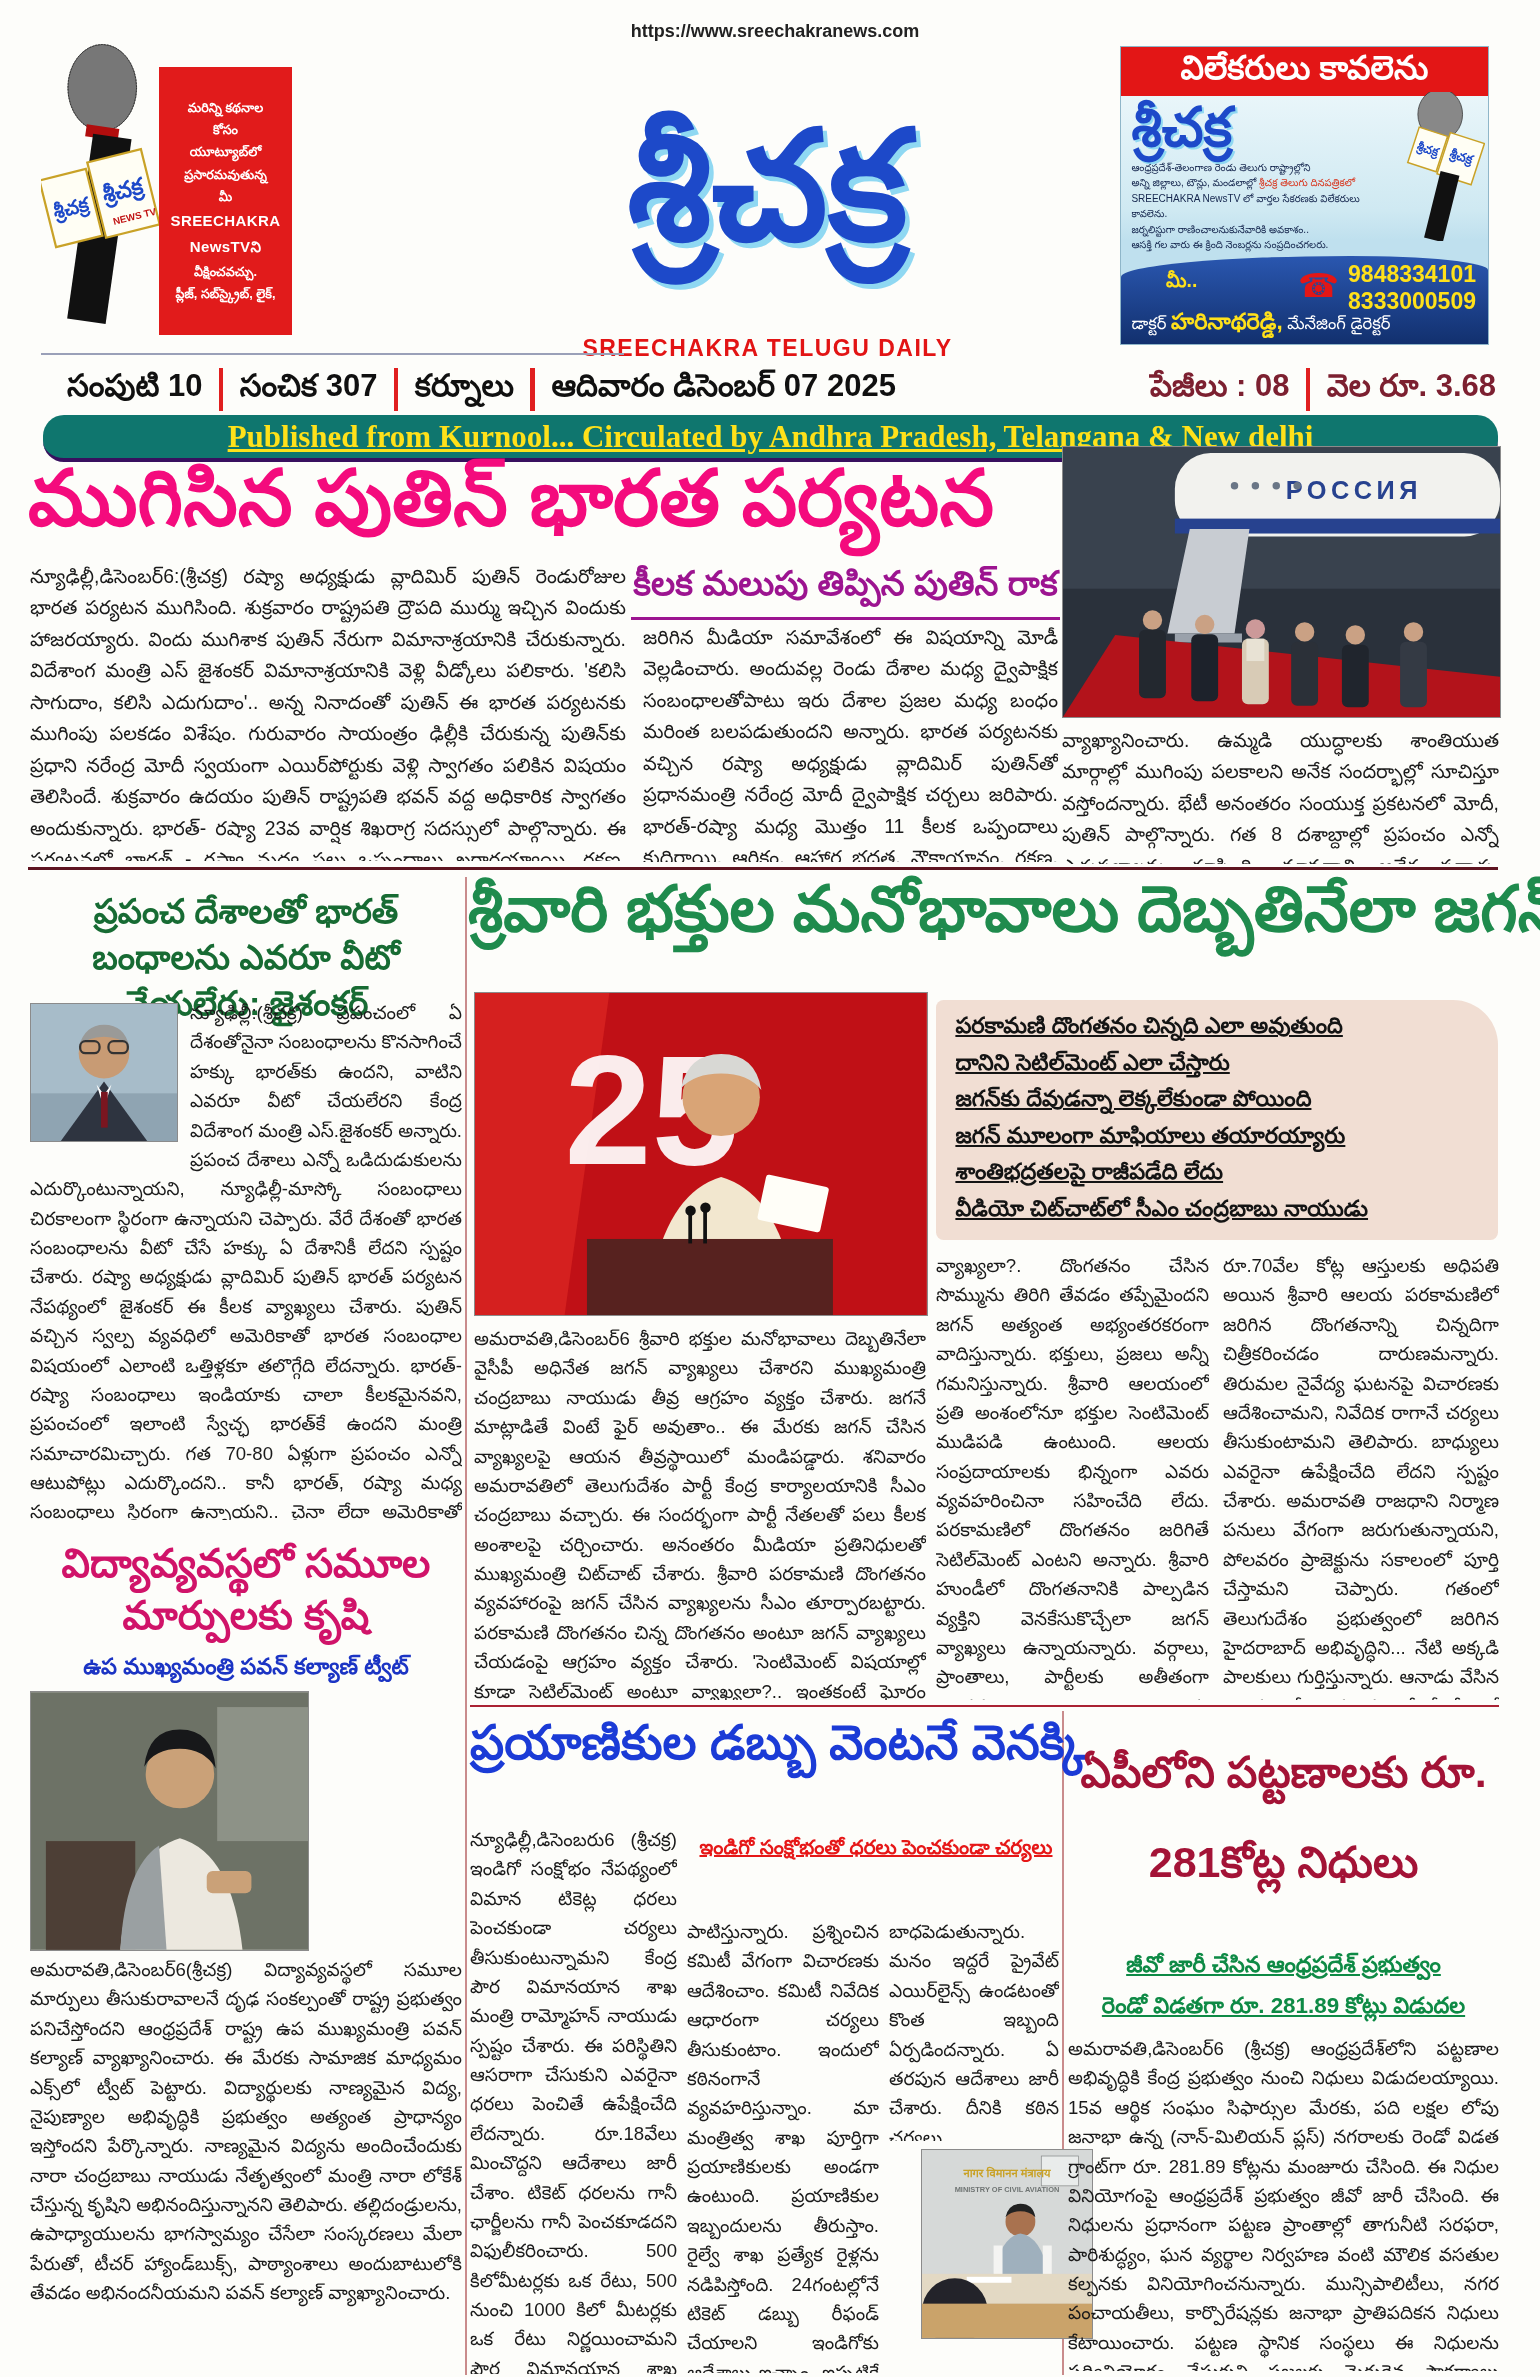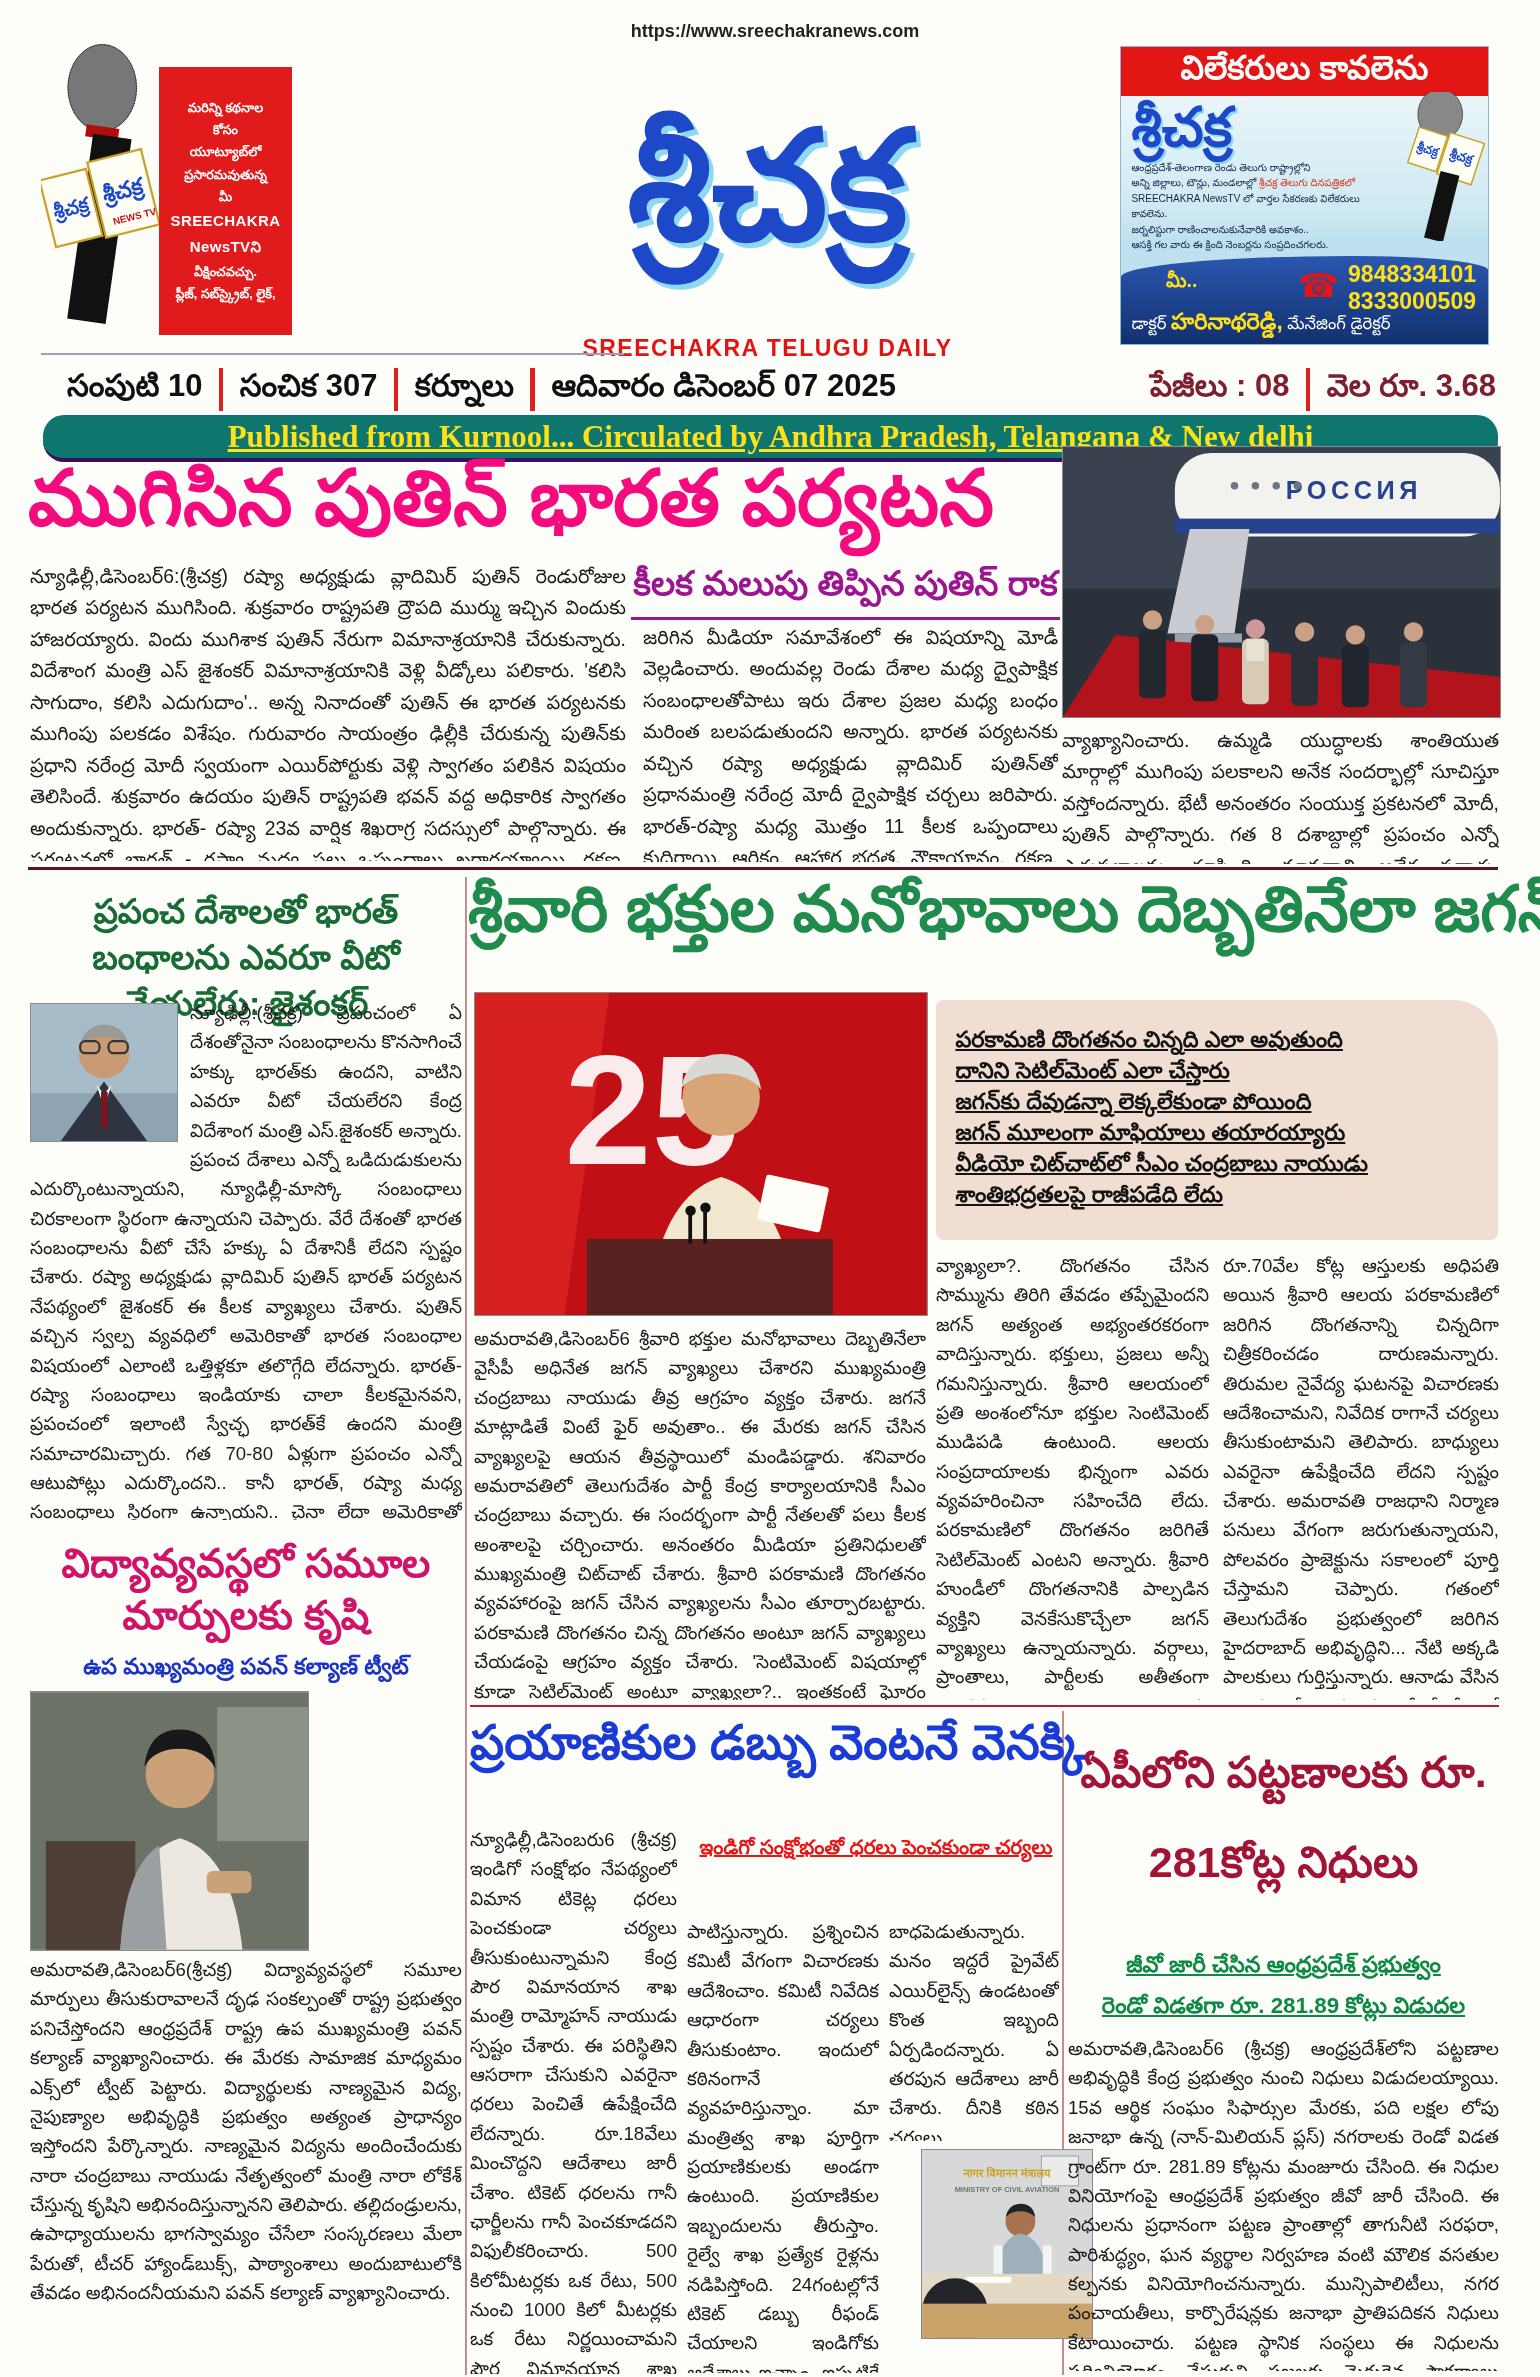--- a/index.html
+++ b/index.html
@@ -57,21 +57,21 @@
   .hl-pawan{left:30px;top:1537px;width:432px;text-align:center;font-size:40px;font-weight:bold;color:#d01369;line-height:1.3;}
   .sub-pawan{left:30px;top:1654px;width:432px;text-align:center;font-size:22.4px;font-weight:bold;color:#1b34c4;}
   .hl-indigo{left:470px;top:1715px;width:590px;text-align:center;font-size:48px;font-weight:bold;color:#1b3bd6;white-space:nowrap;}
   .sub-indigo{left:692px;top:1828px;width:368px;text-align:center;font-size:20px;font-weight:bold;color:#e61717;line-height:1.9;}
   .sub-indigo span{display:block;text-decoration:underline;}
   .hl-funds{left:1068px;top:1727px;width:431px;text-align:center;font-size:43px;font-weight:bold;color:#a31336;line-height:2.1;}
   .sub-funds{left:1068px;top:1944px;width:431px;text-align:center;font-size:22.4px;font-weight:bold;color:#0e8a45;line-height:1.85;}
   .sub-funds span{display:block;text-decoration:underline;}
   
   .points-box{left:936px;top:1000px;width:562px;height:240px;background:#f1ded3;border-radius:7.5px 45px 7.5px 7.5px;
-      padding:13.4px 19.4px;box-sizing:border-box;display:flex;flex-direction:column;justify-content:center;}
+      padding:13.4px 19.4px;box-sizing:border-box;display:flex;flex-direction:column;justify-content:space-between;}
   .points-box div{font-size:22.4px;font-weight:bold;color:#141414;text-decoration:underline;}
   
   .photo{border:0.7px solid #8b8b8b;overflow:hidden;background:#ccc;}
   .float-photo{float:left;margin:4.5px 12px 4.5px 0;border:0.7px solid #8b8b8b;overflow:hidden;}
 </style>
 </head>
 <body>
 
 <div class="page">
 
@@ -262,22 +262,22 @@
       <circle cx="289" cy="292" r="7" fill="#111"></circle>
         <circle cx="309" cy="288" r="7" fill="#111"></circle>
     </svg>
   </div>
 
   <div class="abs points-box">
     <div>పరకామణి దొంగతనం చిన్నది ఎలా అవుతుంది</div>
     <div>దానిని సెటిల్‌మెంట్ ఎలా చేస్తారు</div>
     <div>జగన్‌కు దేవుడన్నా లెక్కలేకుండా పోయింది</div>
     <div>జగన్ మూలంగా మాఫియాలు తయారయ్యారు</div>
+    <div>శాంతిభద్రతలపై రాజీపడేది లేదు</div>
     <div>వీడియో చిట్‌చాట్‌లో సీఎం చంద్రబాబు నాయుడు</div>
-    <div>శాంతిభద్రతలపై రాజీపడేది లేదు</div>
   </div>
 
   <div class="abs jtext small" style="left:474px;top:1324px;width:452px;height:376px;">అమరావతి,డిసెంబర్6  శ్రీవారి భక్తుల మనోభావాలు దెబ్బతినేలా వైసీపీ అధినేత జగన్ వ్యాఖ్యలు చేశారని ముఖ్యమంత్రి చంద్రబాబు నాయుడు తీవ్ర ఆగ్రహం వ్యక్తం చేశారు. జగనే మాట్లాడితే వింటే ఫైర్ అవుతాం.. ఈ మేరకు జగన్ చేసిన వ్యాఖ్యలపై ఆయన తీవ్రస్థాయిలో మండిపడ్డారు. శనివారం అమరావతిలో తెలుగుదేశం పార్టీ కేంద్ర కార్యాలయానికి సీఎం చంద్రబాబు వచ్చారు. ఈ సందర్భంగా పార్టీ నేతలతో పలు కీలక అంశాలపై చర్చించారు. అనంతరం మీడియా ప్రతినిధులతో ముఖ్యమంత్రి చిట్‌చాట్ చేశారు. శ్రీవారి పరకామణి దొంగతనం వ్యవహారంపై జగన్ చేసిన వ్యాఖ్యలను సీఎం తూర్పారబట్టారు. పరకామణి దొంగతనం చిన్న దొంగతనం అంటూ జగన్ వ్యాఖ్యలు చేయడంపై ఆగ్రహం వ్యక్తం చేశారు. 'సెంటిమెంట్ విషయాల్లో కూడా సెటిల్‌మెంట్ అంటూ వ్యాఖ్యలా?.. ఇంతకంటే ఘోరం ఉంటుందా? దొంగతనాన్ని కూడా తప్పు కాదని చెప్పే వాళ్లను ఏమనాలని ఆగ్రహం చెందారు.</div>
   <div class="abs jtext small" style="left:936px;top:1251px;width:273px;height:449px;">వ్యాఖ్యలా?. దొంగతనం చేసిన సొమ్మును తిరిగి తేవడం తప్పేమైందని జగన్ అత్యంత అభ్యంతరకరంగా వాదిస్తున్నారు. భక్తులు, ప్రజలు అన్నీ గమనిస్తున్నారు. శ్రీవారి ఆలయంలో ప్రతి అంశంలోనూ భక్తుల సెంటిమెంట్ ముడిపడి ఉంటుంది. ఆలయ సంప్రదాయాలకు భిన్నంగా ఎవరు వ్యవహరించినా సహించేది లేదు. పరకామణిలో దొంగతనం జరిగితే సెటిల్‌మెంట్ ఎంటని అన్నారు. శ్రీవారి హుండీలో దొంగతనానికి పాల్పడిన వ్యక్తిని వెనకేసుకొచ్చేలా జగన్ వ్యాఖ్యలు ఉన్నాయన్నారు. వర్గాలు, ప్రాంతాలు, పార్టీలకు అతీతంగా అందరూ ఆ వ్యాఖ్యలను తప్పుపడుతున్నారు. రూ.72 వేలు ఉంటే ఏమని, దొంగతనం చిన్నదా అని చెబుతున్నారు. దేవుడి హుండీలో చోరీ చిన్నదా?' అని సీఎం నిలదీశారు.</div>
   <div class="abs jtext small" style="left:1223px;top:1251px;width:276px;height:449px;">రూ.70వేల కోట్ల ఆస్తులకు అధిపతి అయిన శ్రీవారి ఆలయ పరకామణిలో జరిగిన దొంగతనాన్ని చిన్నదిగా చిత్రీకరించడం దారుణమన్నారు. తిరుమల నైవేద్య ఘటనపై విచారణకు ఆదేశించామని, నివేదిక రాగానే చర్యలు తీసుకుంటామని తెలిపారు. బాధ్యులు ఎవరైనా ఉపేక్షించేది లేదని స్పష్టం చేశారు. అమరావతి రాజధాని నిర్మాణ పనులు వేగంగా జరుగుతున్నాయని, పోలవరం ప్రాజెక్టును సకాలంలో పూర్తి చేస్తామని చెప్పారు. గతంలో తెలుగుదేశం ప్రభుత్వంలో జరిగిన హైదరాబాద్ అభివృద్ధిని... నేటి అక్కడి పాలకులు గుర్తిస్తున్నారు. ఆనాడు వేసిన అభివృద్ధి బీజం ఫలితంగానే కోకాపేటలో ఎకరం భూమి రికార్డు స్థాయిలో ధర పలుకుతోంది' అని సీఎం గుర్తుచేశారు.</div>
 
   <div class="abs rule-h" style="left:470px;top:1705px;width:1029px;height:2.2px;background:#aa2233;"></div>
   <div class="abs rule-v" style="left:1062px;top:1711px;height:664px;"></div>
 
   <div class="abs hl-indigo">ప్రయాణికుల డబ్బు వెంటనే వెనక్కి</div>

